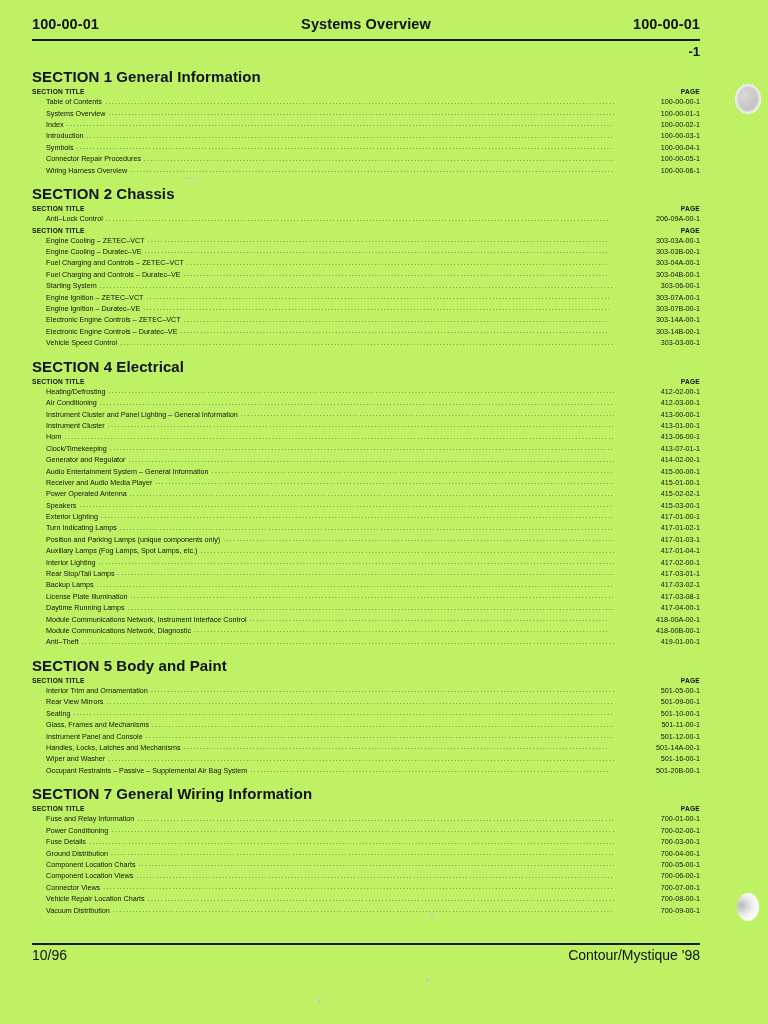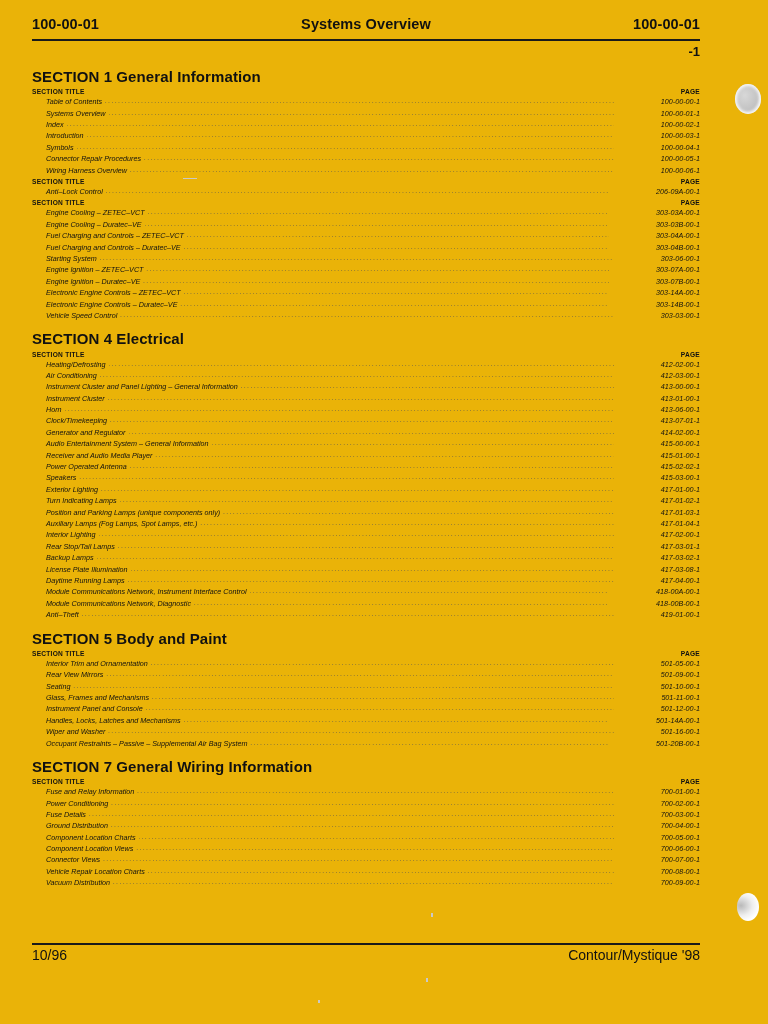--- a/index.html
+++ b/index.html
@@ -9,21 +9,21 @@
   }
   body {
     font-family: "Liberation Sans", sans-serif;
     color: #111111;
     -webkit-font-smoothing: antialiased;
   }
   #page {
     position: relative;
     width: 768px;
     height: 1024px;
-    background: #eab308;
+    background: #bef264;
     overflow: hidden;
   }
 
   
   .header {
     position: absolute;
     left: 32px;
     top: 16px;
     width: 668px;
     display: flex;
@@ -84,27 +84,26 @@
     margin-bottom: 1px;
   }
 
   .toc-list {
     list-style: none;
     margin: 0;
     padding: 0;
   }
   .toc-row {
     display: flex;
-    align-items: flex-start;
+    align-items: flex-end;
     font-size: 7.2px;
     line-height: 11.4px;
     height: 11.4px;
     padding-left: 14px;
     white-space: nowrap;
-    font-style: italic;
   }
   .toc-title { flex: 0 0 auto; padding-right: 3px; }
   .toc-dots {
     flex: 1 1 auto;
     overflow: hidden;
     height: 10px;
     margin-bottom: 1px;
     color: #555;
     letter-spacing: 1.35px;
     font-size: 7px;
@@ -210,20 +209,21 @@
             <span class="toc-page">100-00-05-1</span>
           </li>
           <li class="toc-row">
             <span class="toc-title">Wiring Harness Overview</span>
             <span class="toc-dots">....................................................................................................................................................................................................................................................................</span>
             <span class="toc-page">100-00-06-1</span>
           </li>
         </ul>
       </div>
       <div class="section-block">
+        <div class="section-heading">SECTION 2 Chassis</div>
         <div class="col-head">
           <span>SECTION TITLE</span>
           <span>PAGE</span>
         </div>
         <ul class="toc-list">
           <li class="toc-row">
             <span class="toc-title">Anti–Lock Control</span>
             <span class="toc-dots">....................................................................................................................................................................................................................................................................</span>
             <span class="toc-page">206-09A-00-1</span>
           </li>

